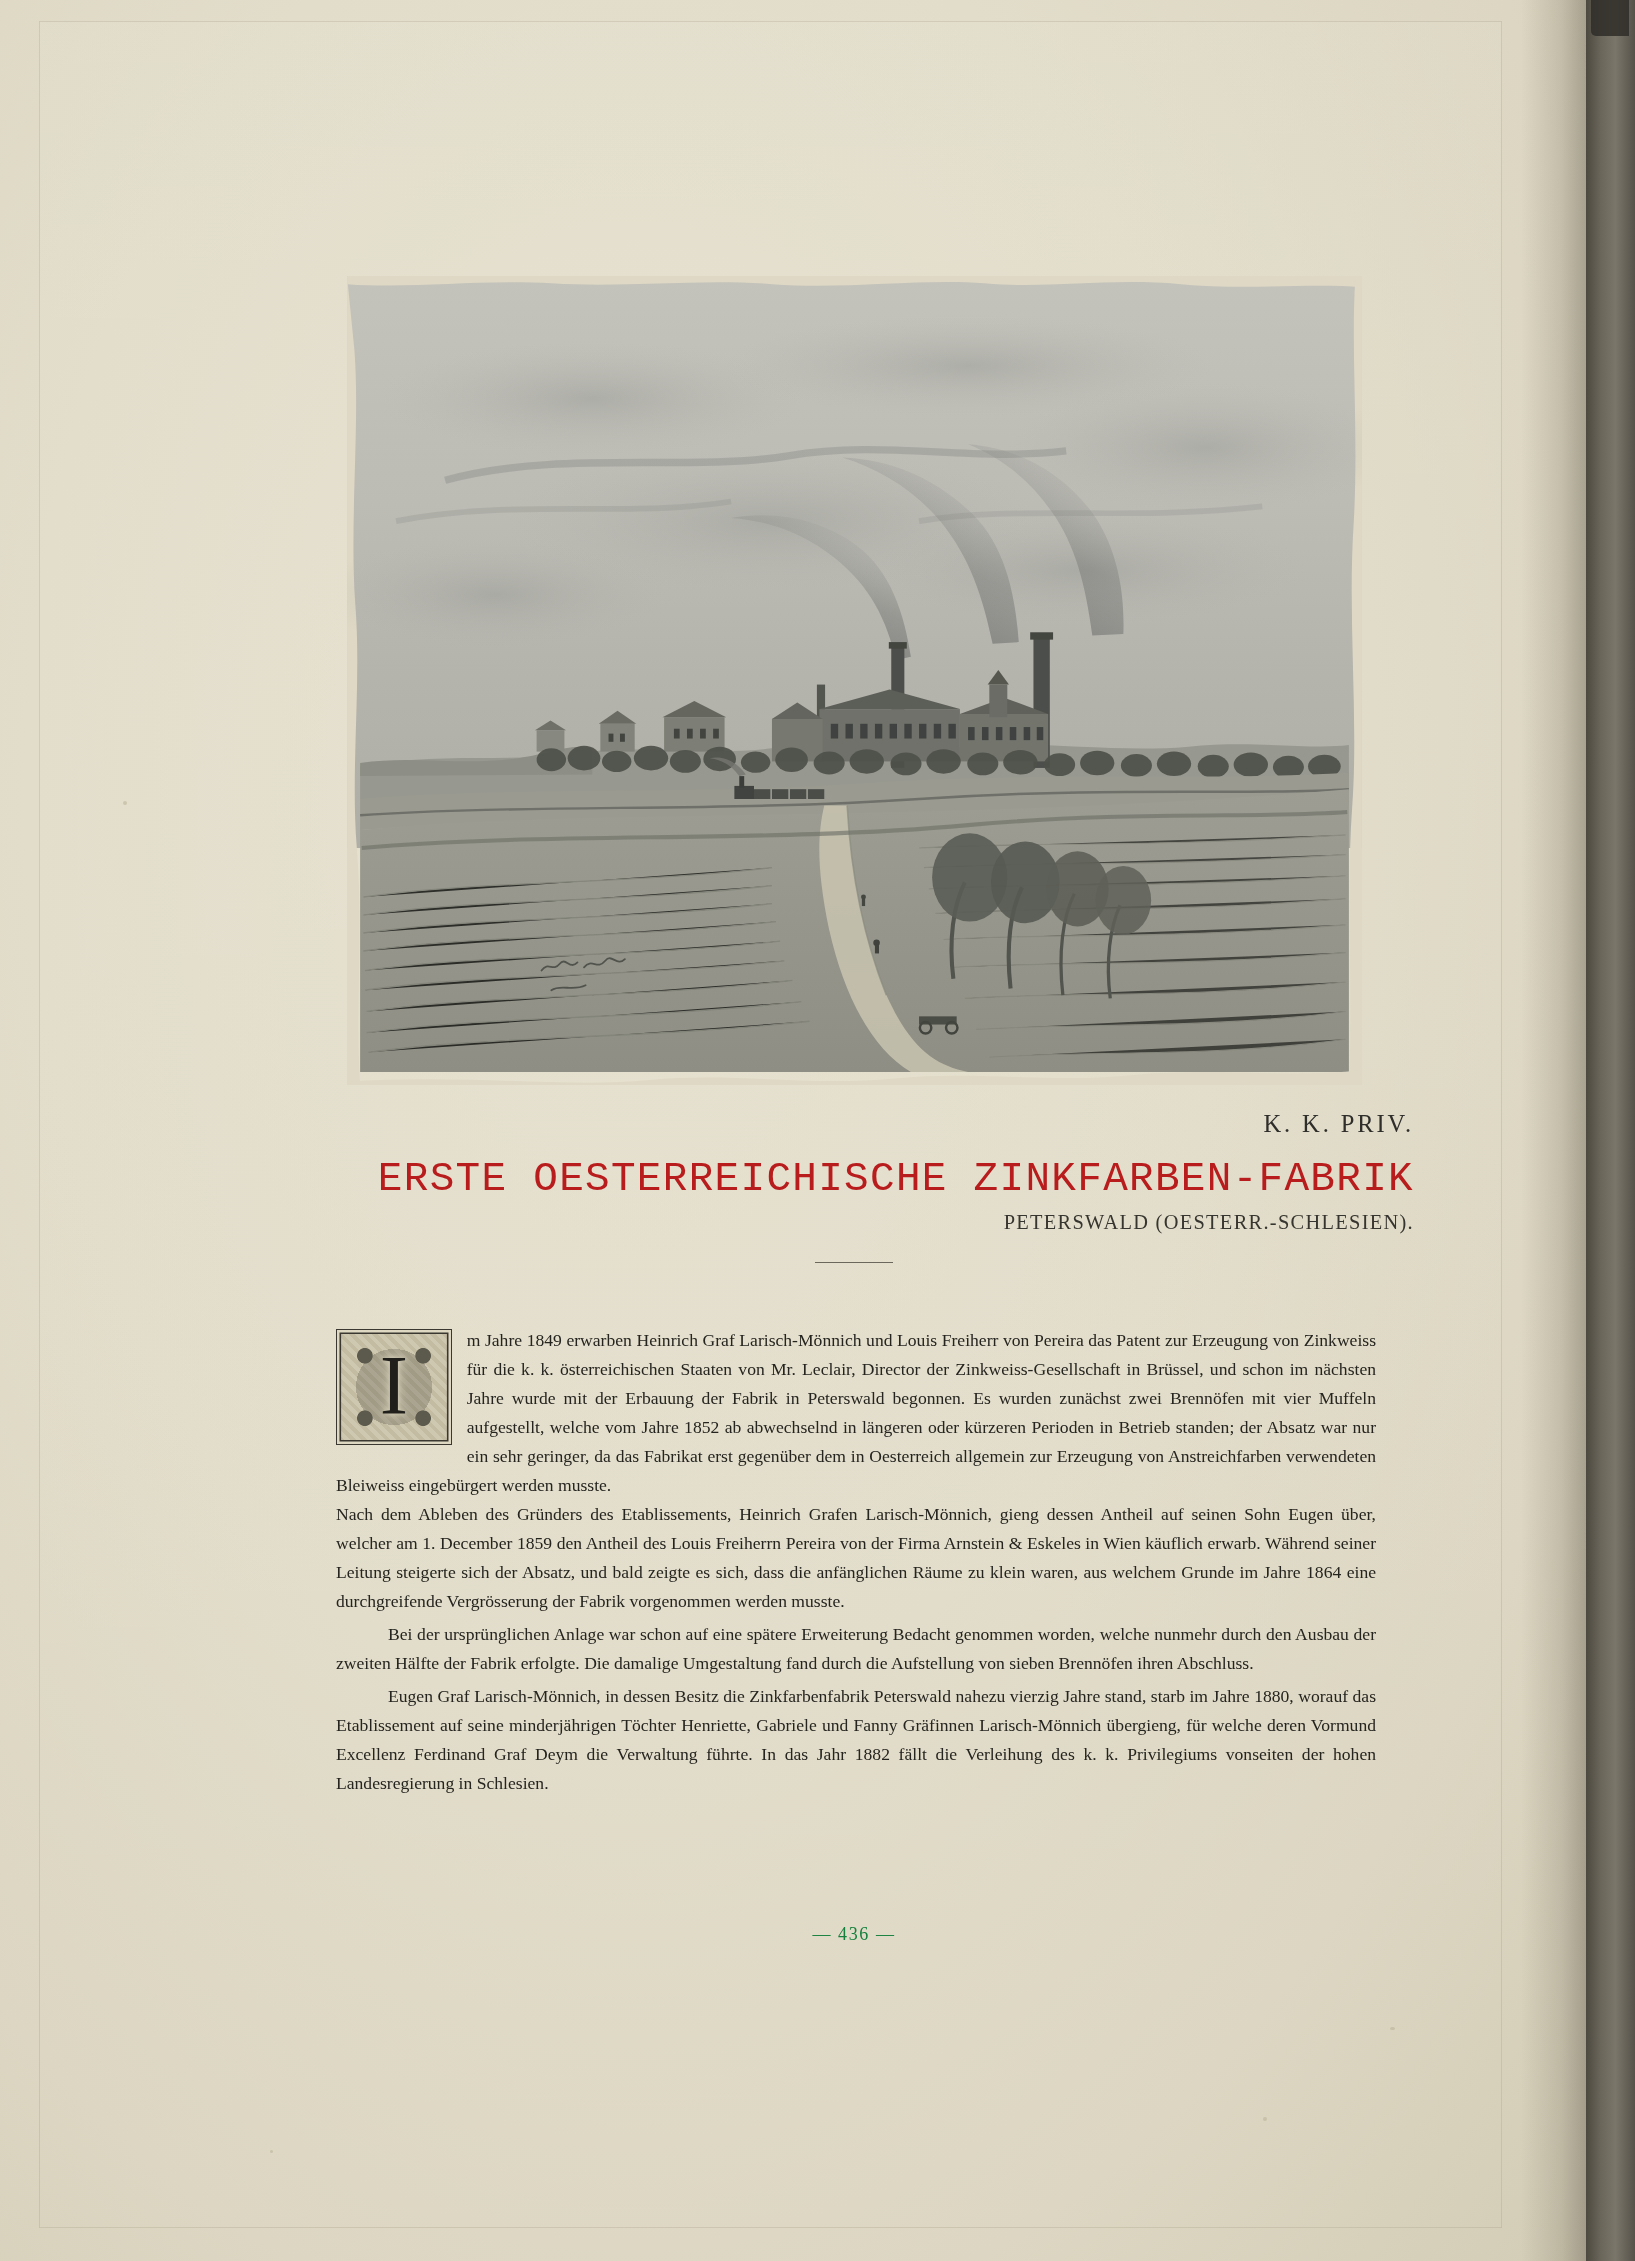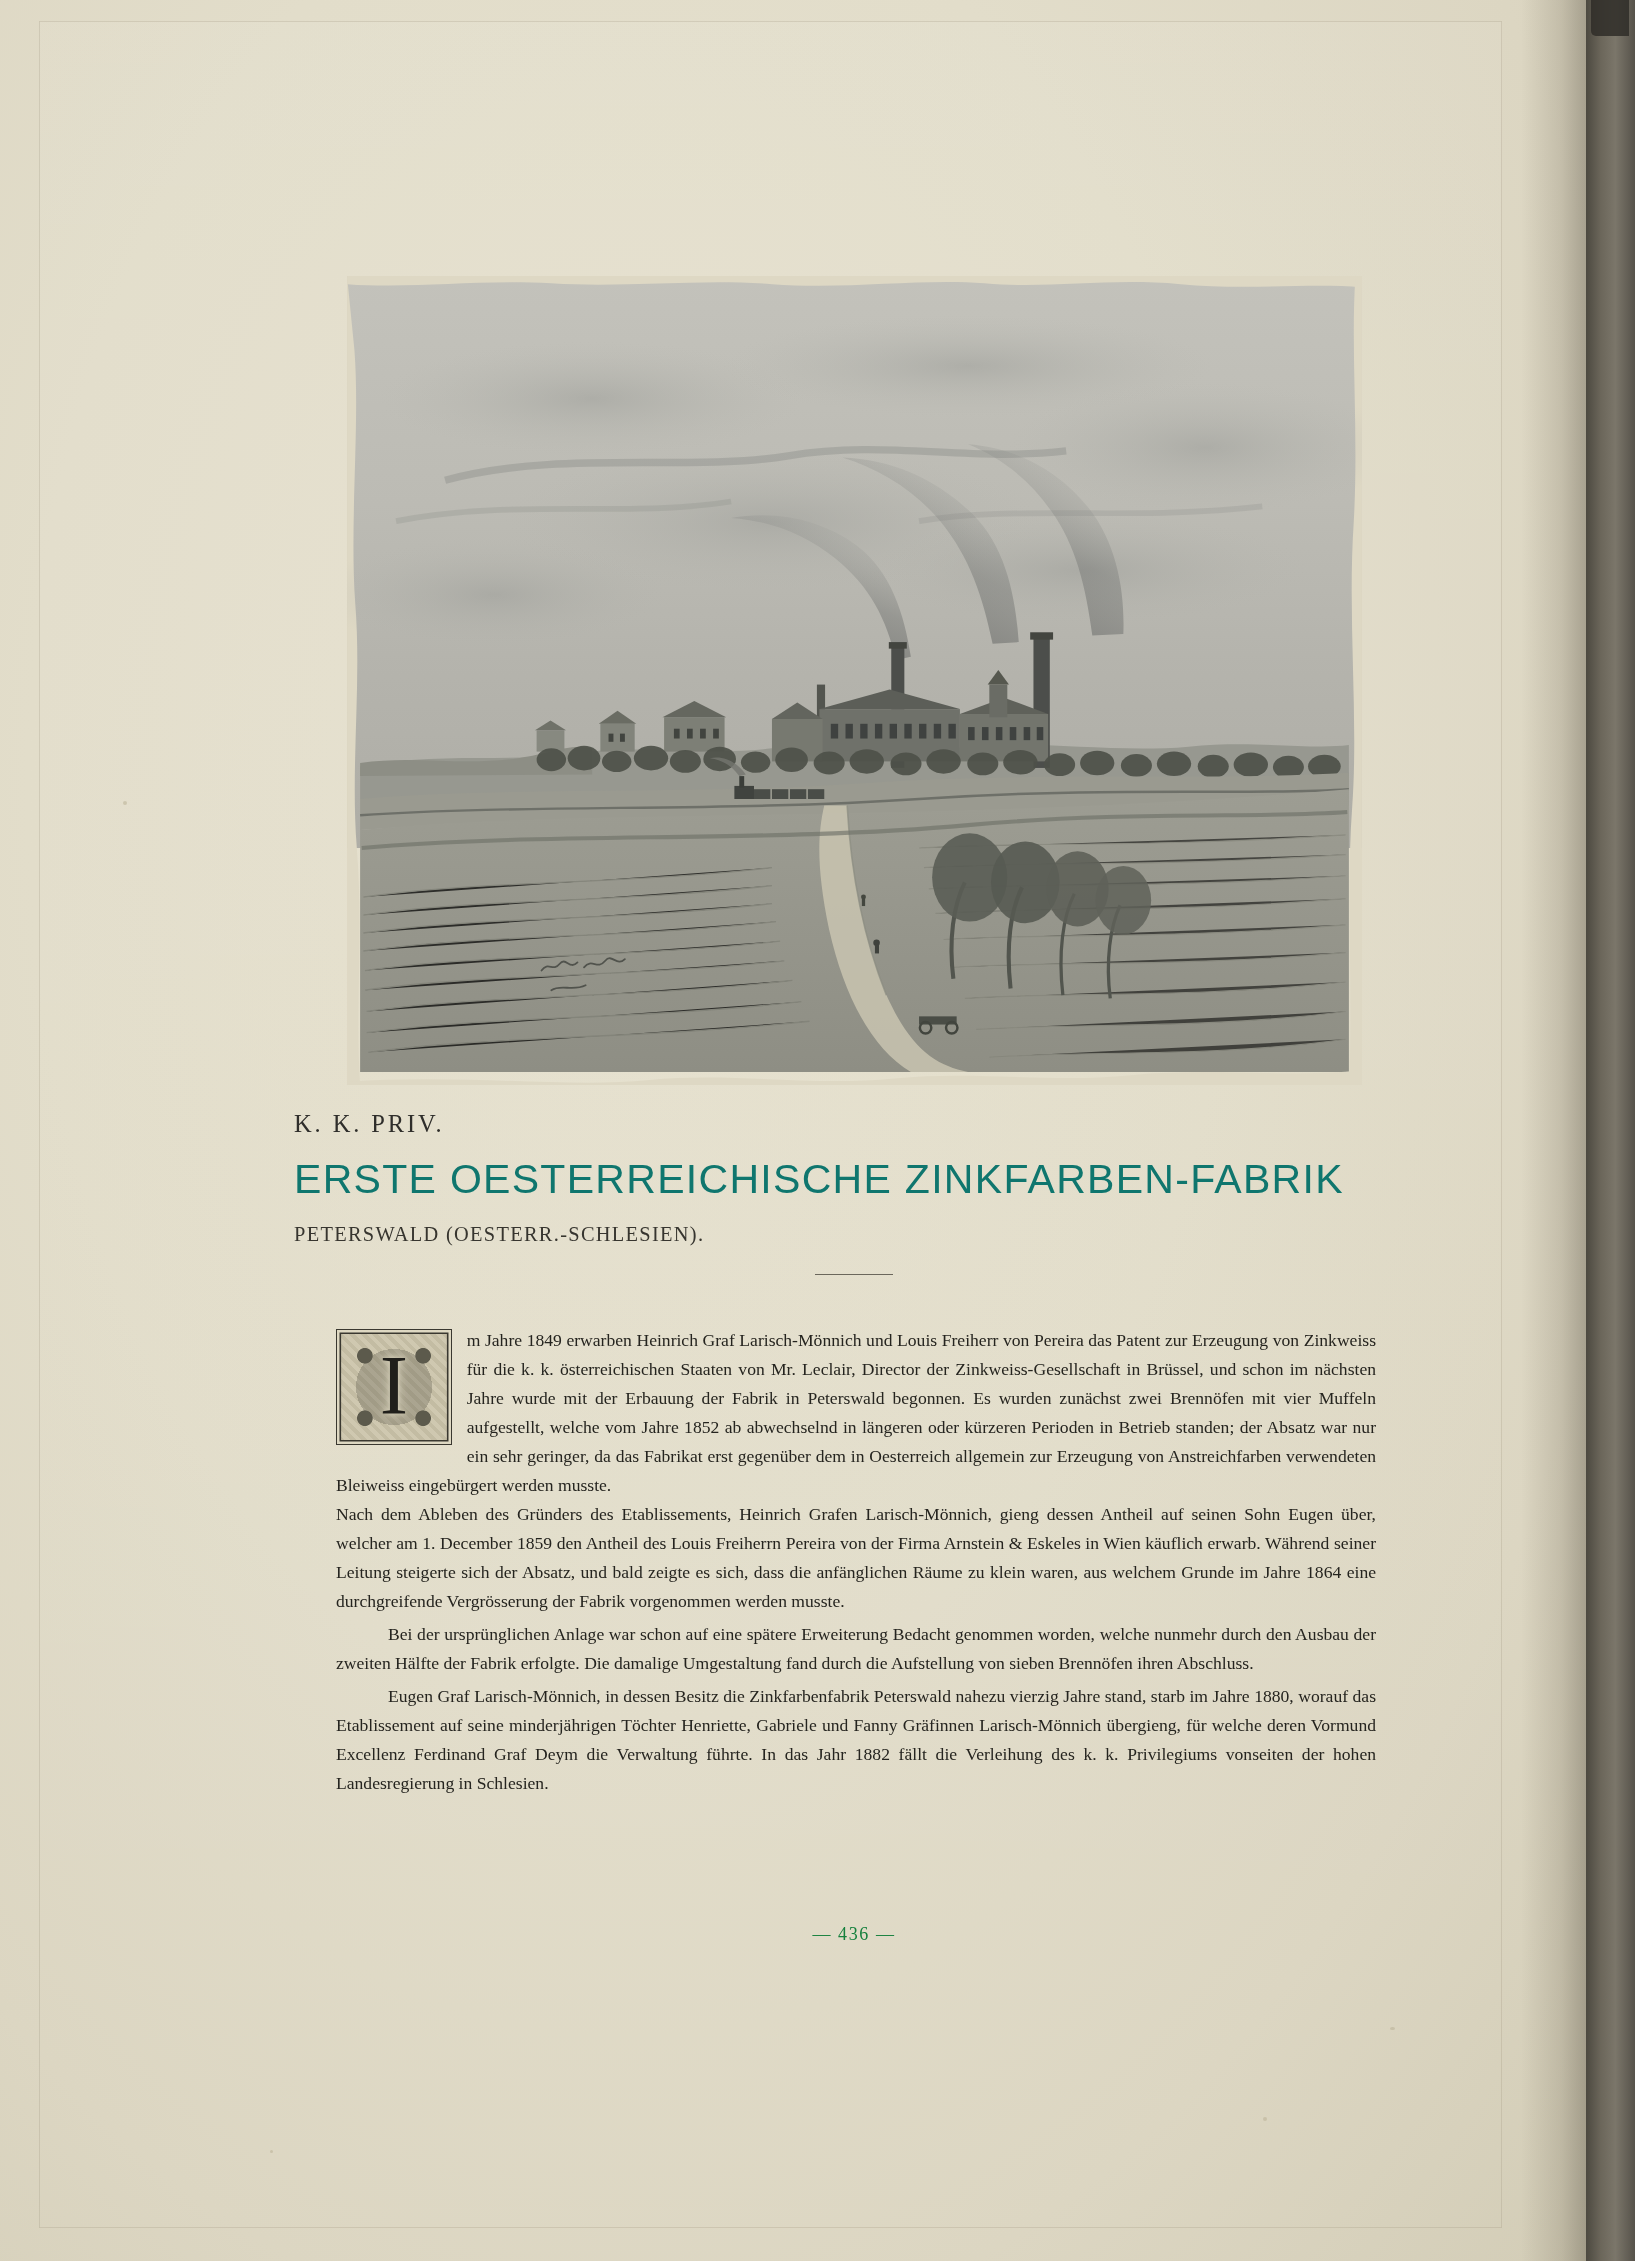--- a/index.html
+++ b/index.html
@@ -82,36 +82,36 @@
     height: 809px;
   }
   .plate svg { display: block; }
 
   
   .headings {
     position: absolute;
     left: 294px;
     top: 1110px;
     width: 1120px;
-    text-align: left;
+    text-align: right;
     color: #2f2e2b;
   }
   .supertitle {
     font-size: 24.5px;
     letter-spacing: 2.9px;
     font-family: "Liberation Serif", serif;
     margin-bottom: 18px;
   }
   .maintitle {
     font-size: 41px;
     letter-spacing: 1.3px;
     white-space: nowrap;
-    font-family: Liberation Sans, sans-serif;
-    margin-bottom: 20px;
-    color: #0f766e;
+    font-family: Liberation Mono, monospace;
+    margin-bottom: 9px;
+    color: #b91c1c;
   }
   .subtitle {
     font-size: 20.4px;
     letter-spacing: 1.3px;
     color: #37352f;
   }
   .rule {
     margin: 28px auto 0 auto;
     width: 78px;
     height: 0.8px;

